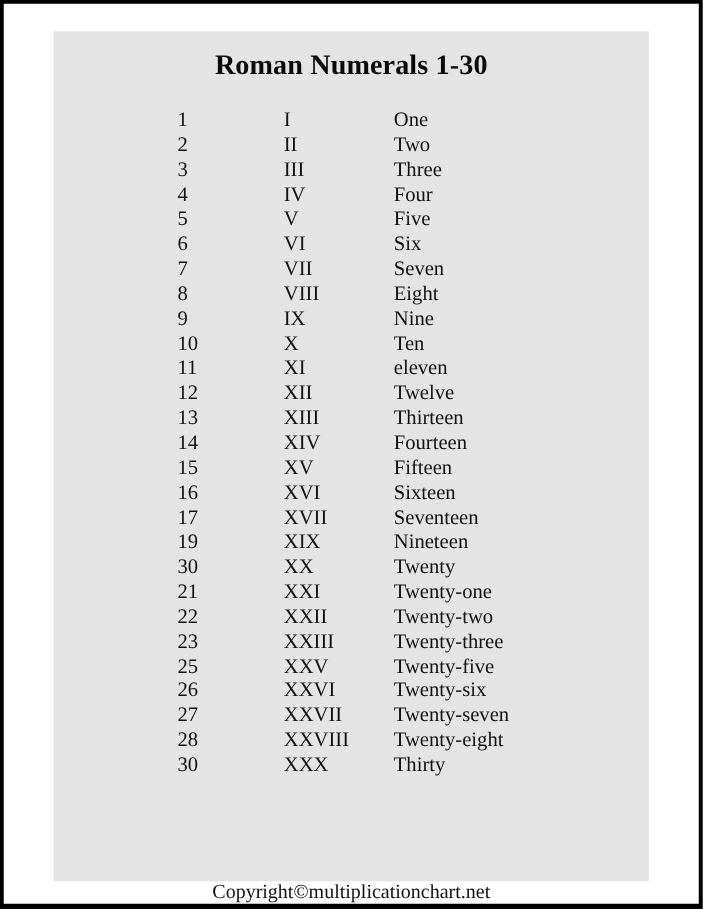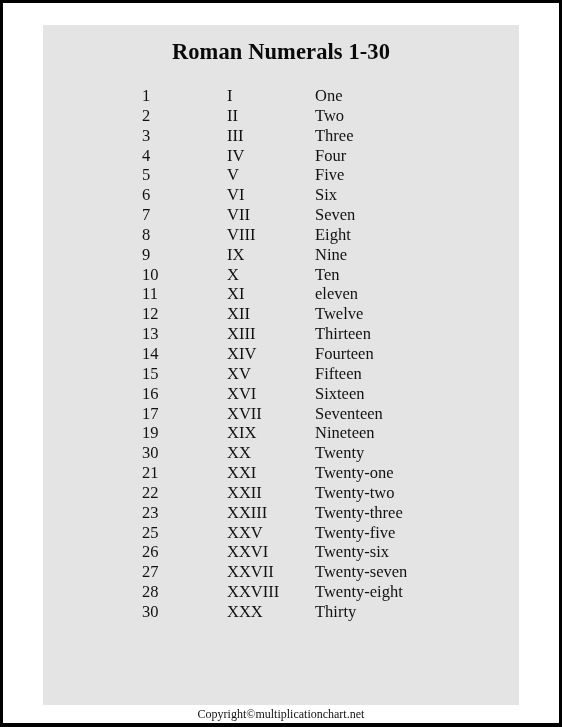--- a/index.html
+++ b/index.html
@@ -80,21 +80,21 @@
   #numeral-table td.col-arabic  { width: 85px; }
   #numeral-table td.col-roman   { width: 88px; }
   #numeral-table td.col-word    { width: 190px; }
 
   #footer-note {
     position: absolute;
     left: 0;
     top: 702px;
     width: 556px;
     text-align: center;
-    font-size: 12px;
+    font-size: 16px;
     color: #111111;
     line-height: 18px;
     white-space: nowrap;
   }
 </style>
 </head>
 <body>
 
 <div id="page-frame">
   <div id="sheet">

